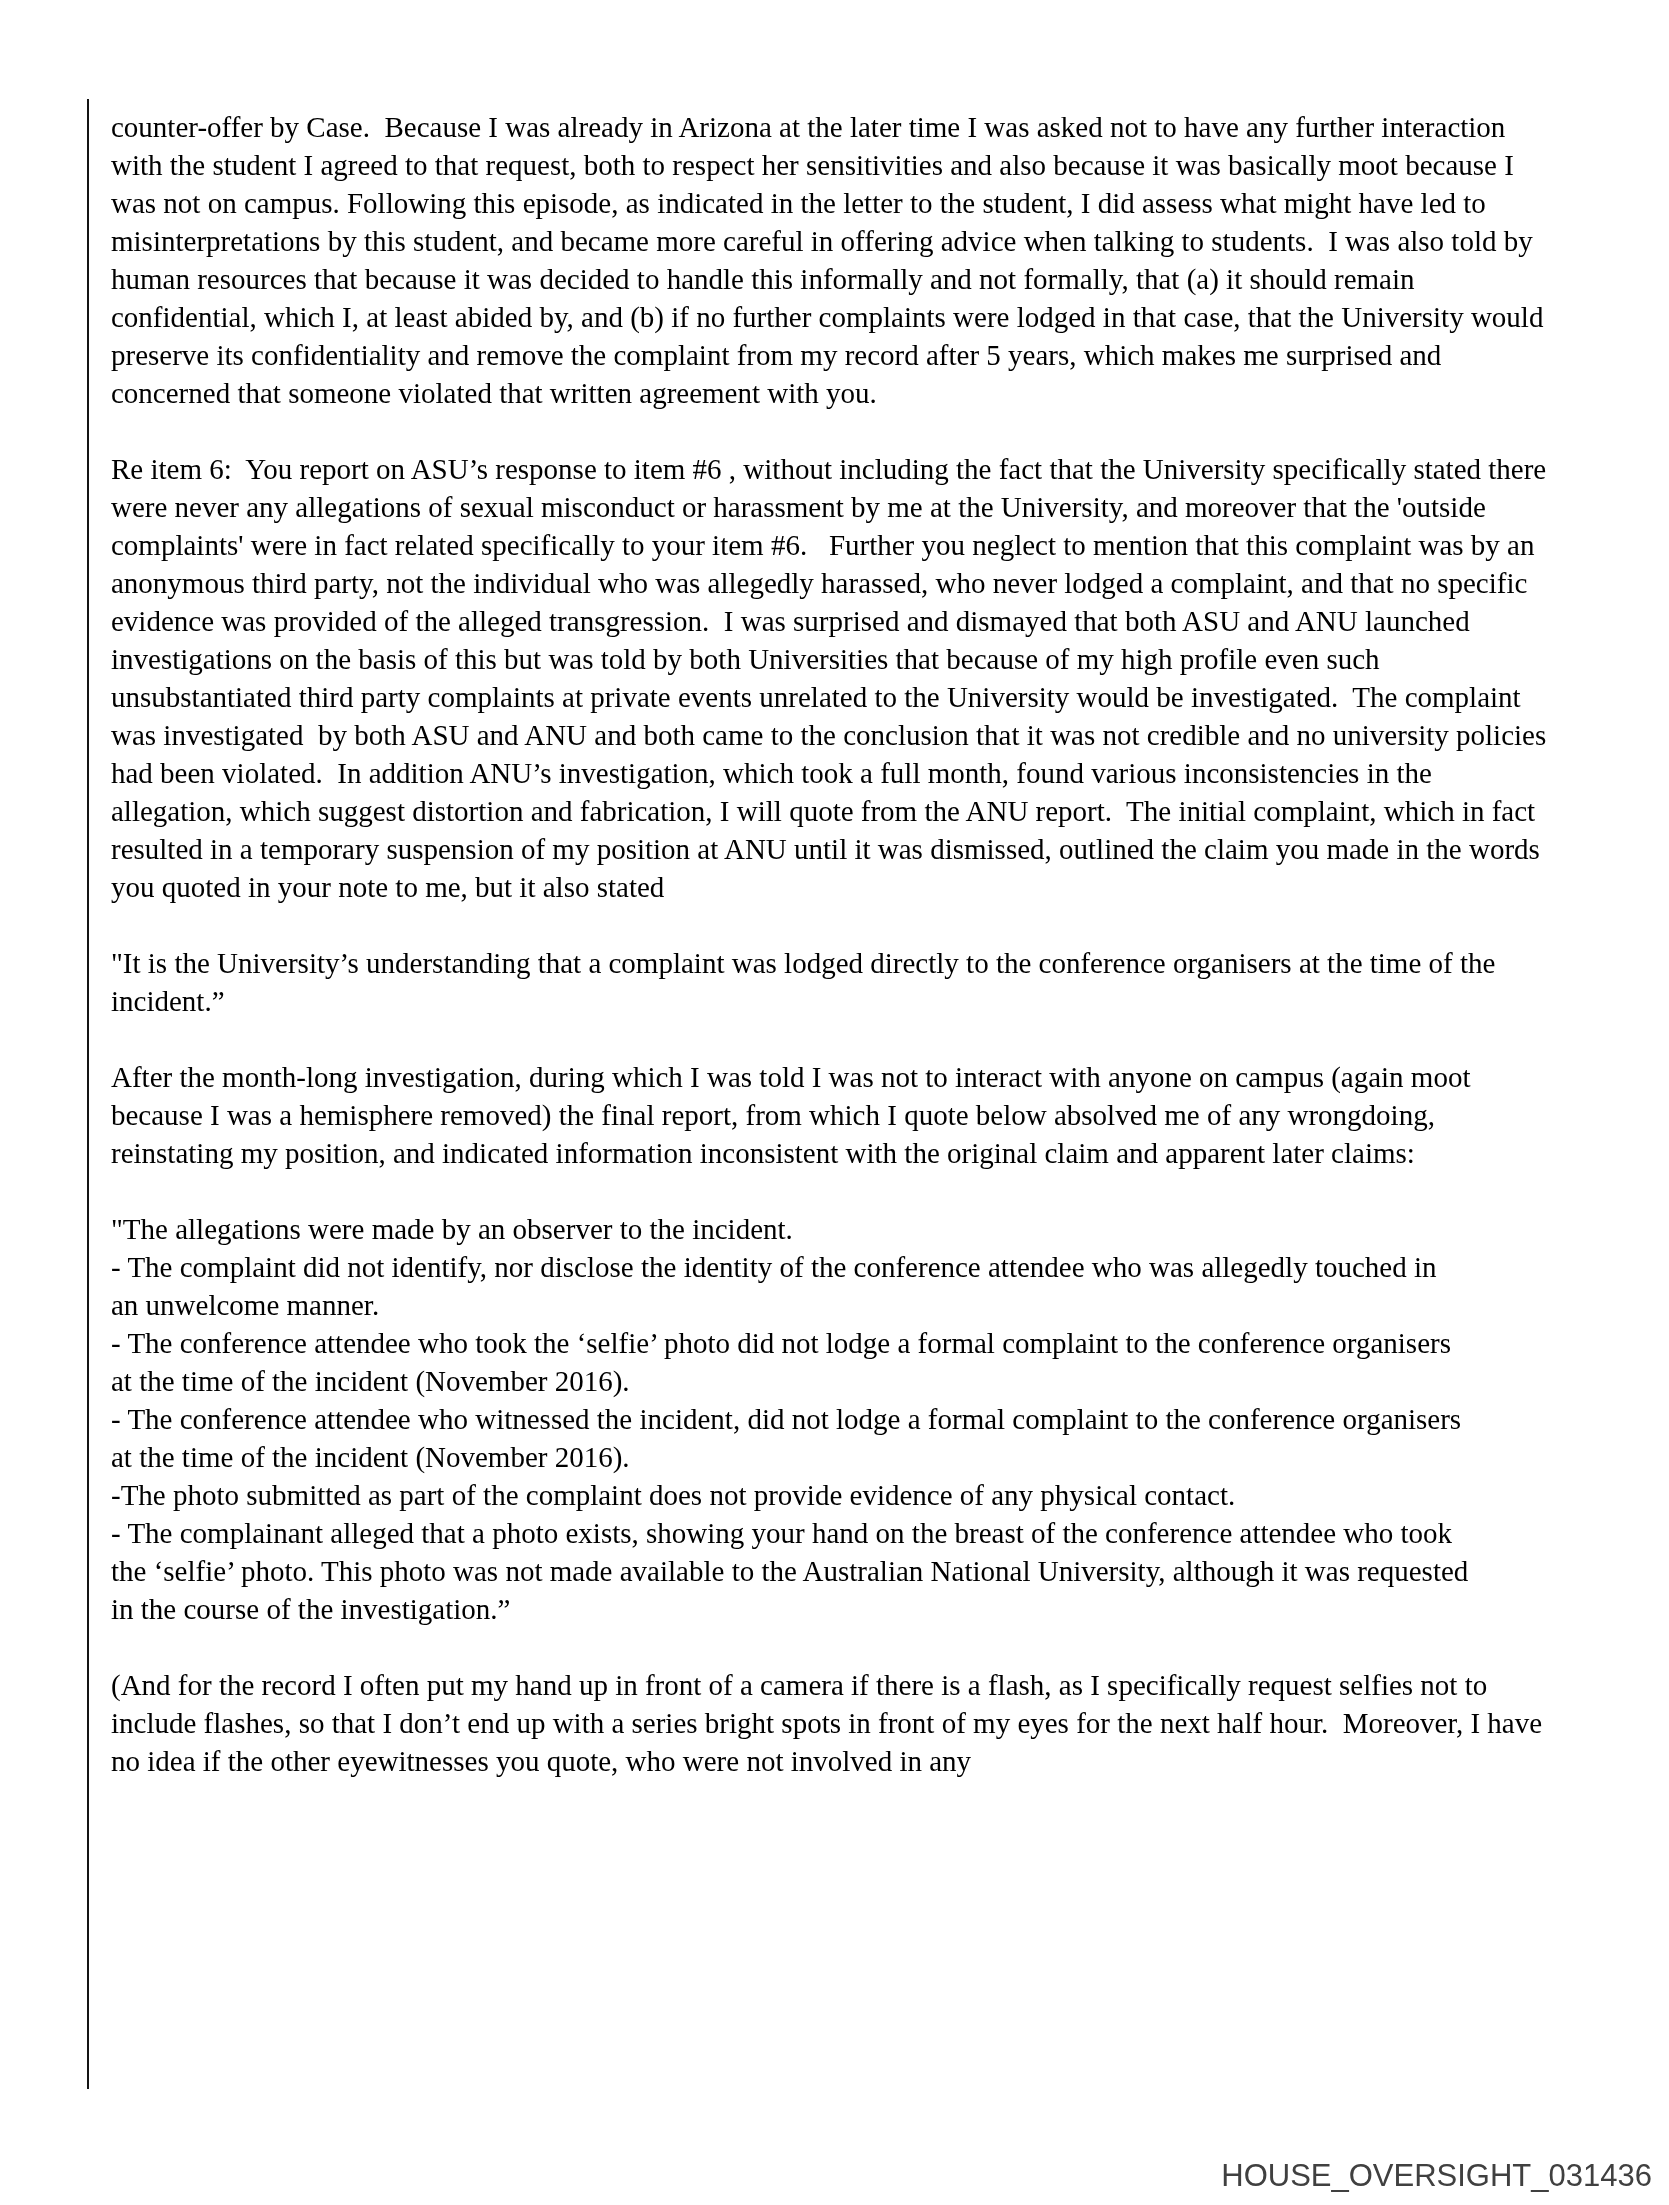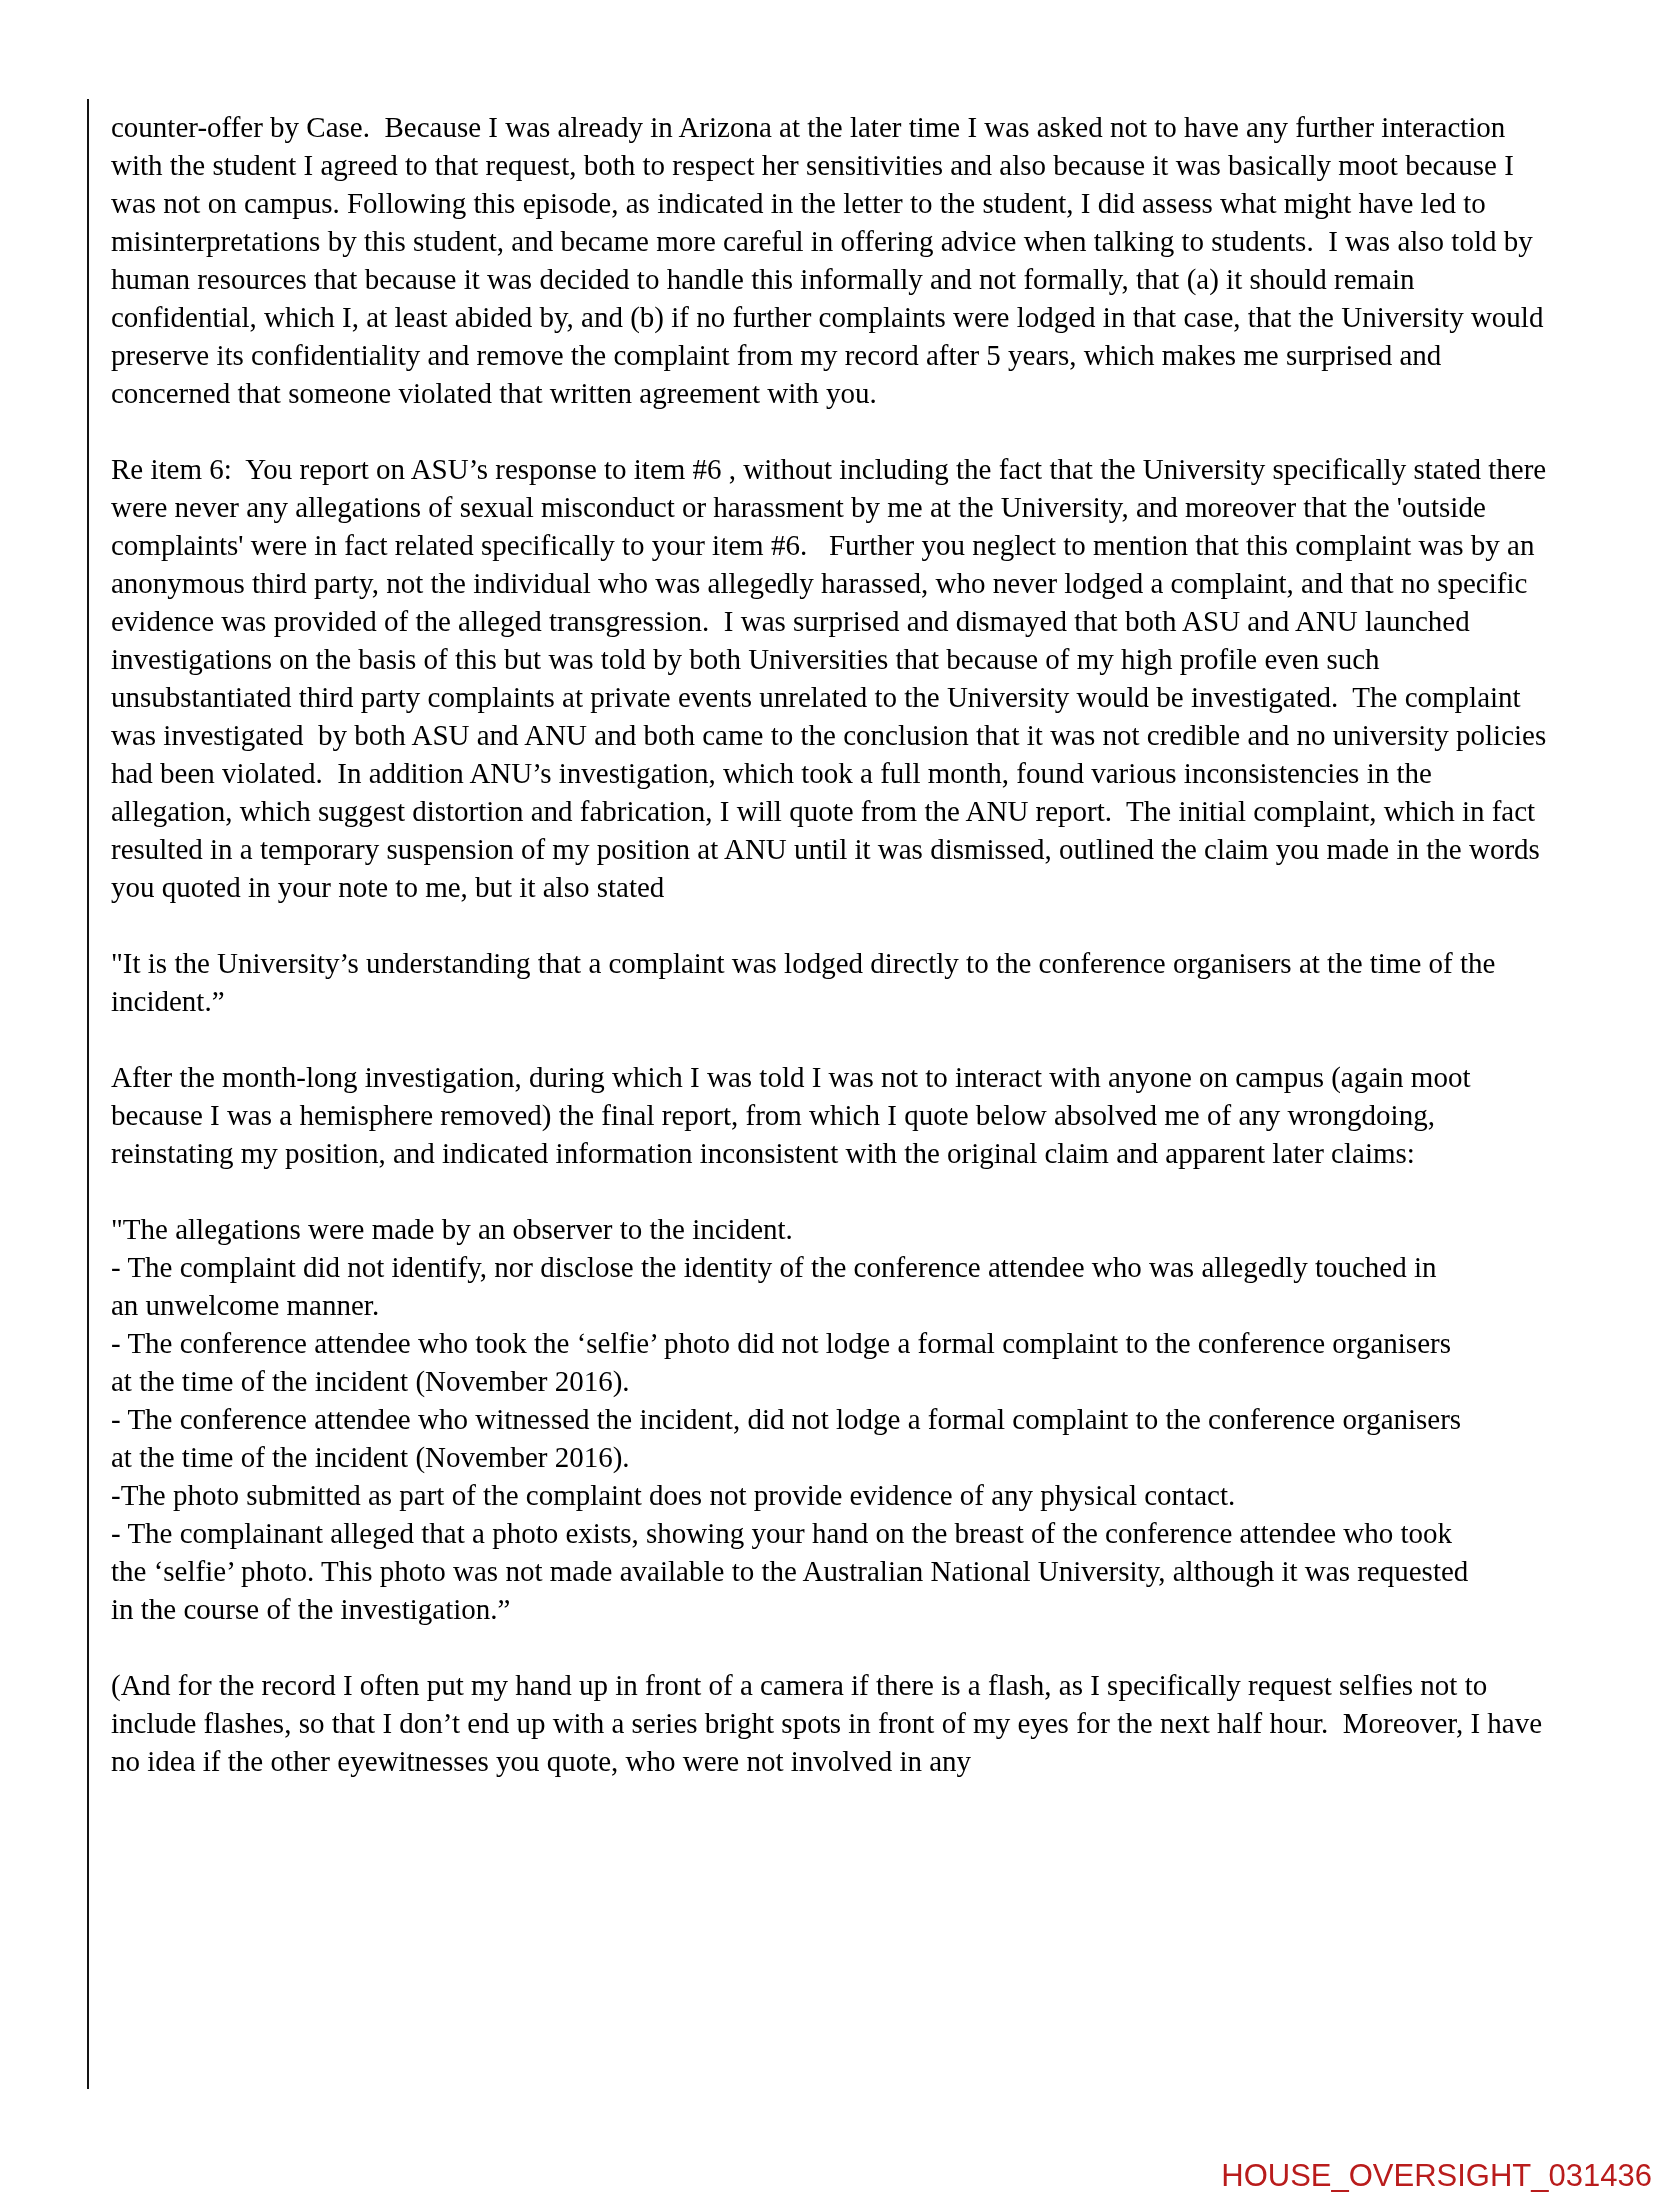--- a/index.html
+++ b/index.html
@@ -43,21 +43,21 @@
     margin: 0 0 38px 0;
     white-space: pre-wrap;
     word-wrap: break-word;
   }
   .bates {
     position: absolute;
     right: 17px;
     bottom: 27.5px;
     font-family: "Liberation Sans", "DejaVu Sans", sans-serif;
     font-size: 31px;
-    color: #b91c1c;
+    color: #404040;
   }
 </style>
 </head>
 <body>
 
 <div class="page">
 
   <div class="left-rule"></div>
 
   <div class="content">

